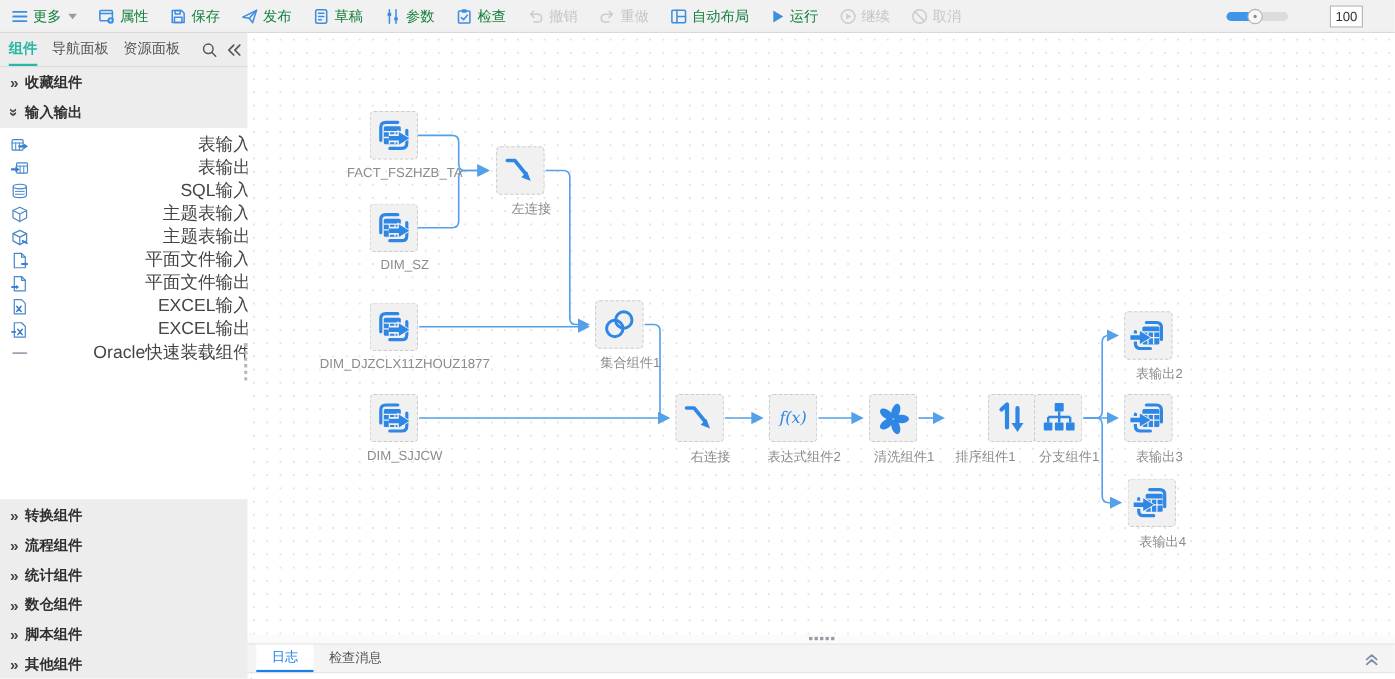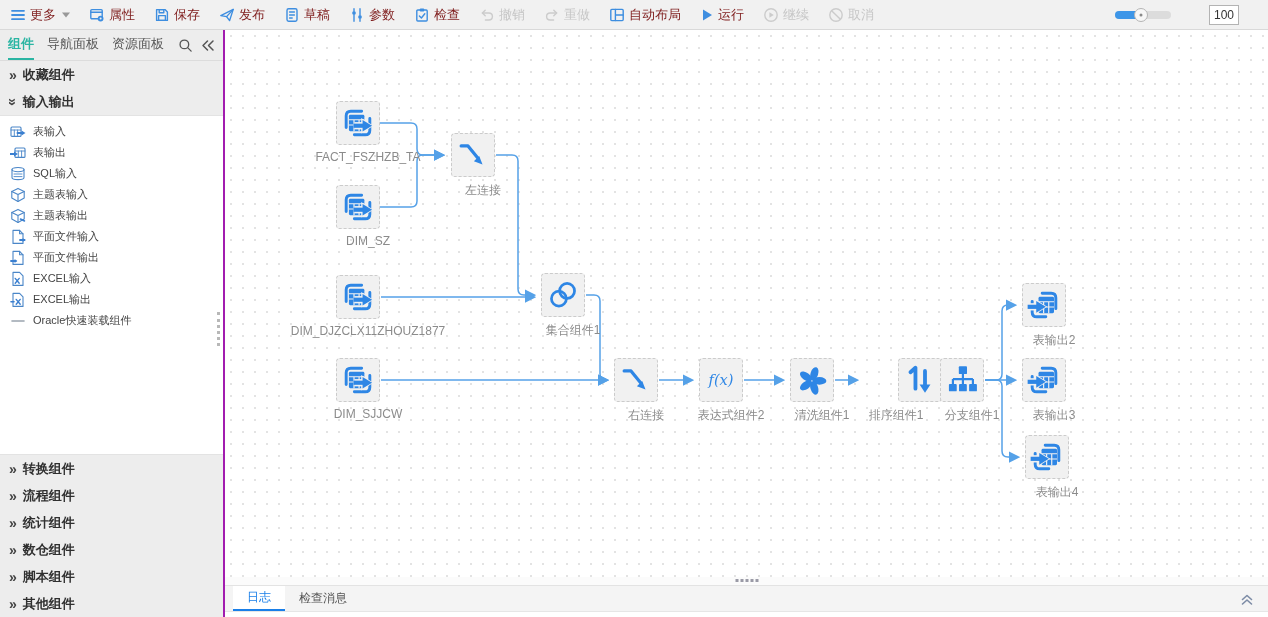--- a/index.html
+++ b/index.html
@@ -3,50 +3,50 @@
 <meta charset="utf-8">
 <style>
   * { margin:0; padding:0; box-sizing:border-box; }
   html,body { width:1268px; height:617px; overflow:hidden; }
   body { font-family:"Liberation Sans","DejaVu Sans",sans-serif; position:relative; background:#fff; font-size:13px; color:#555; }
 
   
   .toolbar { position:absolute; top:0; left:0; right:0; height:30px; background:#f1f1f1;
              border-bottom:1px solid #d9d9d9; display:flex; align-items:center; padding:0 10px; gap:19px; }
   .tb-btn { display:flex; align-items:center; gap:4px; cursor:pointer; white-space:nowrap; background:none; border:none;
-            font-family:inherit; font-size:13px; color:#7f1d1d; }
+            font-family:inherit; font-size:13px; color:#15803d; }
   .tb-btn .icon { display:flex; align-items:center; color:#3e8ee0; }
   .tb-btn.disabled { color:#c6c6c6; cursor:default; }
   .tb-btn.disabled .icon { color:#cccccc; }
   .tb-btn .caret { color:#8a8a8a; margin-left:2px; display:flex; }
   .tb-right { margin-left:auto; display:flex; align-items:center; }
   .slider-track { width:56px; height:8px; border-radius:5px; background:#dcdcdc; position:relative; cursor:pointer; }
   .slider-fill { width:46%; height:100%; background:#3d96e8; border-radius:5px 0 0 5px; }
   .slider-handle { position:absolute; left:46%; top:50%; transform:translate(-50%,-50%); width:14px; height:14px;
                    border-radius:50%; background:#f7f7f7; border:1px solid #b5b5b5; }
   .slider-handle::after { content:""; position:absolute; left:50%; top:50%; transform:translate(-50%,-50%);
                    width:3px; height:3px; border-radius:50%; background:#8a8a8a; }
   .zoom-input { width:30px; height:20px; border:1px solid #b3b3b3; background:#fff; font-size:12px; text-align:center;
                 margin-left:38px; margin-right:19px; font-family:inherit; color:#333; }
 
   
   .sidebar { position:absolute; top:30px; left:0; width:229px; bottom:0; background:#ededed;
-             border-right:6px solid #a21caf; display:flex; flex-direction:column; }
+             border-right:1px solid #a21caf; display:flex; flex-direction:column; }
   .stabs { height:31px; display:flex; align-items:stretch; padding:0 8px; gap:13px; border-bottom:1px solid #dcdcdc; flex:none; }
   .stab { display:flex; align-items:center; font-size:13px; color:#555; cursor:pointer; border-bottom:2px solid transparent; }
   .stab.active { color:#2bb5a3; font-weight:bold; border-bottom-color:#2bb5a3; }
   .stabs-icons { margin-left:auto; display:flex; align-items:center; gap:8px; }
   .sicon { display:flex; align-items:center; color:#555; cursor:pointer; }
   .section-h { height:27px; flex:none; display:flex; align-items:center; gap:6px; padding:0 9px;
                font-weight:bold; font-size:13px; color:#2f2f2f; cursor:pointer; }
   .chev { font-size:14px; color:#444; line-height:1; display:inline-block; }
   .chev.open { transform:rotate(90deg); }
   .section-items { background:#fff; flex:1 1 auto; border-top:1px solid #e3e3e3; border-bottom:1px solid #e3e3e3;
                    padding:5px 0; overflow:hidden; }
-  .sitem { height:21px; display:flex; align-items:center; gap:7px; padding-left:10px; font-size:11px; color:#444; cursor:pointer; }
+  .sitem { height:21px; display:flex; align-items:center; gap:7px; padding-left:10px; font-size:16px; color:#444; cursor:pointer;justify-content:space-between; }
   .sitem .icon { width:16px; height:16px; display:flex; flex:none; }
   .sidebar-resize { position:absolute; right:1px; top:282px; width:5px; height:34px; border-left:3px dotted #b8b8b8; }
 
   
   .main { position:absolute; top:30px; left:225px; right:0; bottom:0; display:flex; flex-direction:column; }
   .canvas { position:relative; height:547px; flex:none; background:#fff; overflow:hidden;
             background-image:radial-gradient(circle,#e3e3e3 1px,transparent 1.2px); background-size:12px 12px; }
   .edges { position:absolute; left:0; top:0; width:100%; height:100%; }
   .node { position:absolute; width:64px; }
   .node-box { width:44px; height:44px; background:#f1f1f1; border:1px dashed #cbcbcb; border-radius:4px;

